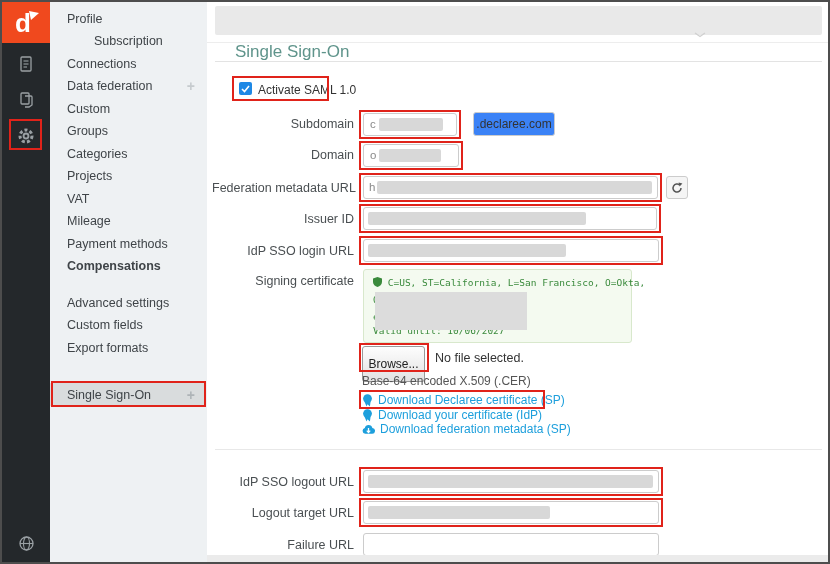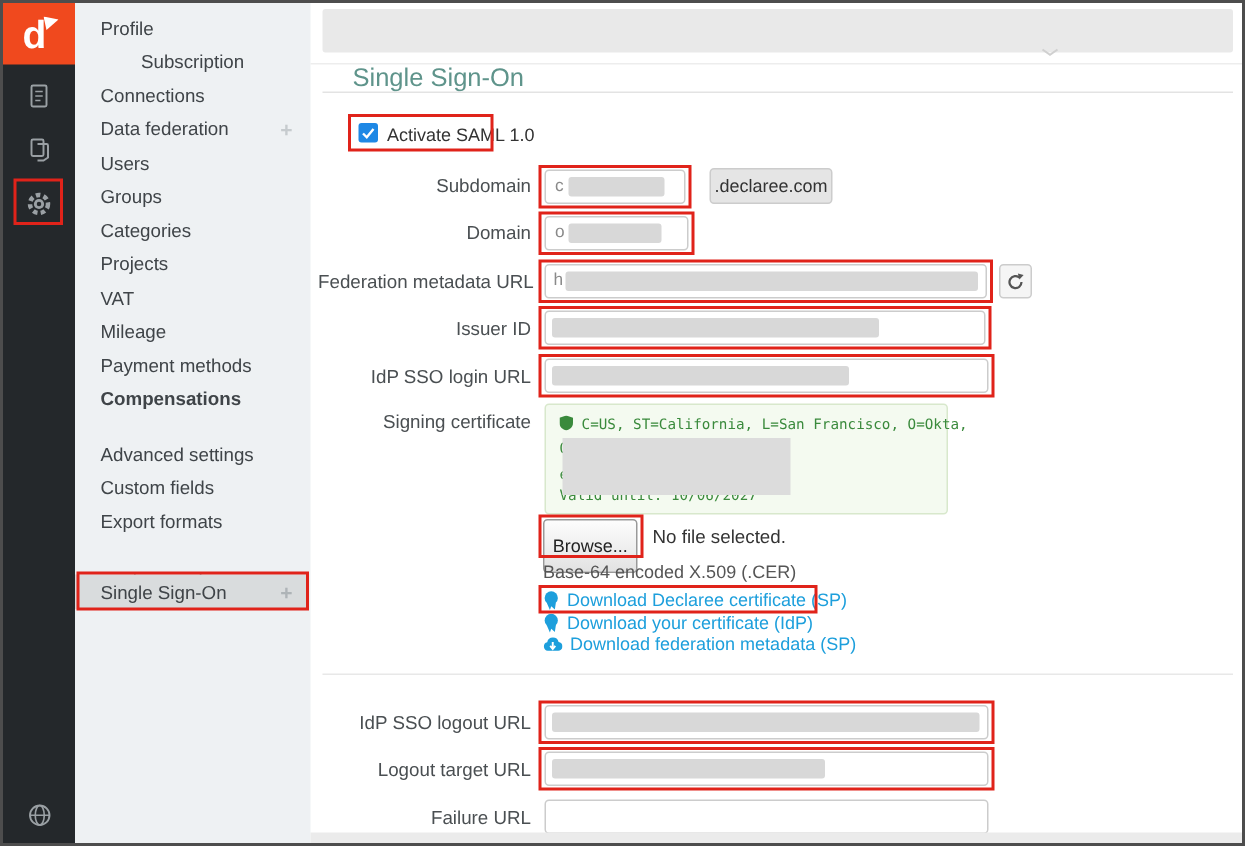--- a/index.html
+++ b/index.html
@@ -27,21 +27,21 @@
   .ann{position:absolute;border:2px solid #e0231a;pointer-events:none;z-index:8;}
 
   
   .topbar{position:absolute;left:213px;top:4px;width:607px;height:29px;background:#e9e9e9;border-radius:2px;}
   .hairline{position:absolute;background:#ededed;height:1px;}
   .heading{position:absolute;left:233px;top:40px;font-size:17px;color:#5f948b;}
   .lbl{position:absolute;left:210px;width:142px;text-align:right;font-size:12.5px;color:#4a4f52;white-space:nowrap;}
   .inp{position:absolute;background:#fff;border:1px solid #ccc;border-radius:3px;}
   .pill{position:absolute;background:#d8d8d8;border-radius:2px;height:13px;z-index:2;}
   .prefix{position:absolute;font-size:11.5px;color:#8a8a8a;z-index:3;}
-  .addon{position:absolute;background:#e5e5e5;border:1px solid #ccc;border-radius:3px;font-size:12px;color:#333;
+  .addon{position:absolute;background:#3b82f6;border:1px solid #ccc;border-radius:3px;font-size:12px;color:#333;
          display:flex;align-items:center;justify-content:center;}
   .cb-box{position:absolute;left:237px;top:80px;width:13px;height:13px;background:#1e88e5;border-radius:2px;
           display:flex;align-items:center;justify-content:center;cursor:pointer;}
   .cb-lbl{position:absolute;left:256px;top:81px;font-size:12px;color:#333;}
   .certpanel{position:absolute;left:361px;top:267px;width:269px;height:74px;background:#f4faf0;
              border:1px solid #d8e8cc;border-radius:3px;}
   .certline{position:absolute;font-family:"DejaVu Sans Mono", monospace;font-size:9.5px;color:#3a8a3c;white-space:nowrap;z-index:1;}
   .blurbox{position:absolute;left:373px;top:290px;width:152px;height:38px;background:#dcdcdc;z-index:2;}
   .browse-btn{position:absolute;left:360px;top:344px;width:63px;height:36px;border:1px solid #999;border-radius:3px;
               background:linear-gradient(#fdfdfd,#e2e2e2);font-size:12px;color:#222;
@@ -106,21 +106,21 @@
       <span>Subscription</span>
     </div>
   <div class="sb-item" style="top:51px;">
       <span>Connections</span>
     </div>
   <div class="sb-item" style="top:73px;">
       <span>Data federation</span>
       <span class="plus">+</span>
     </div>
   <div class="sb-item" style="top:96px;">
-      <span>Users</span>
+      <span>Custom</span>
     </div>
   <div class="sb-item" style="top:118px;">
       <span>Groups</span>
     </div>
   <div class="sb-item" style="top:141px;">
       <span>Categories</span>
     </div>
   <div class="sb-item" style="top:163px;">
       <span>Projects</span>
     </div>

